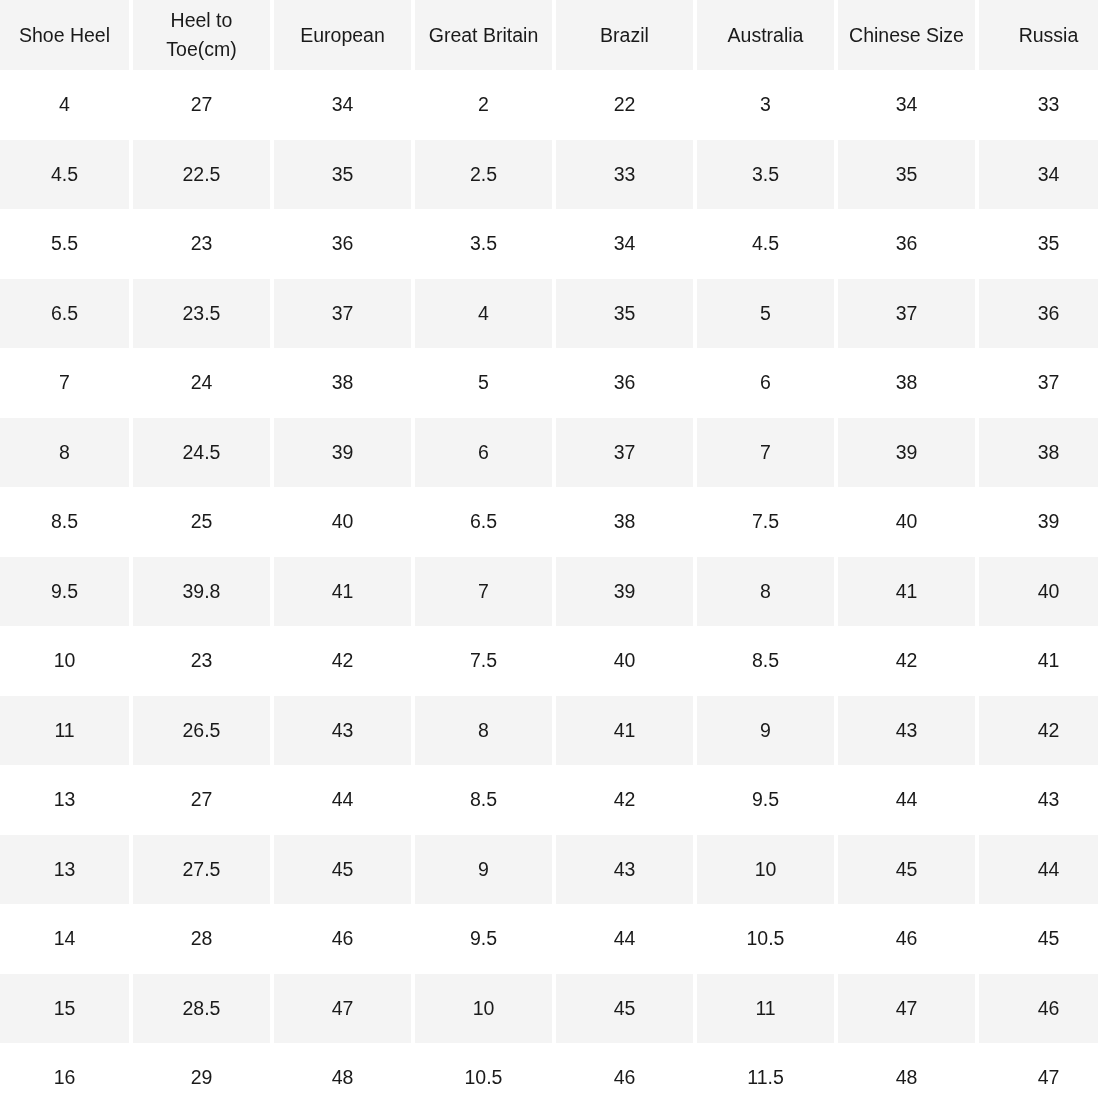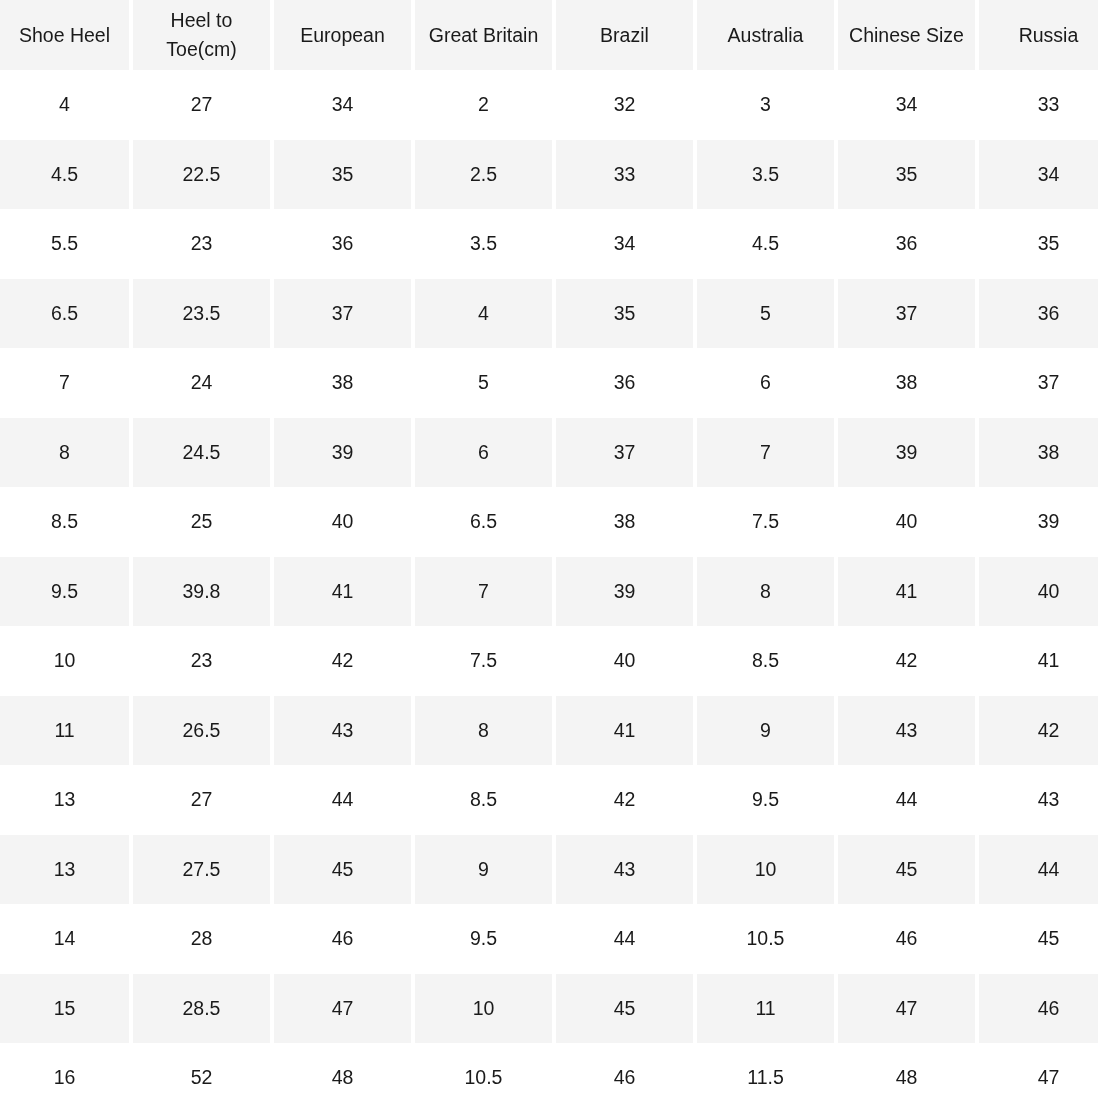--- a/index.html
+++ b/index.html
@@ -89,21 +89,21 @@
         <th>Chinese Size</th>
         <th>Russia</th>
       </tr>
   </thead>
   <tbody>
       <tr>
         <td>4</td>
         <td>27</td>
         <td>34</td>
         <td>2</td>
-        <td>32</td>
+        <td>22</td>
         <td>3</td>
         <td>34</td>
         <td>33</td>
       </tr>
       <tr class="striped">
         <td>4.5</td>
         <td>22.5</td>
         <td>35</td>
         <td>2.5</td>
         <td>33</td>
@@ -226,21 +226,21 @@
         <td>28.5</td>
         <td>47</td>
         <td>10</td>
         <td>45</td>
         <td>11</td>
         <td>47</td>
         <td>46</td>
       </tr>
       <tr>
         <td>16</td>
-        <td>52</td>
+        <td>29</td>
         <td>48</td>
         <td>10.5</td>
         <td>46</td>
         <td>11.5</td>
         <td>48</td>
         <td>47</td>
       </tr>
     </tbody>
 </table>
 

